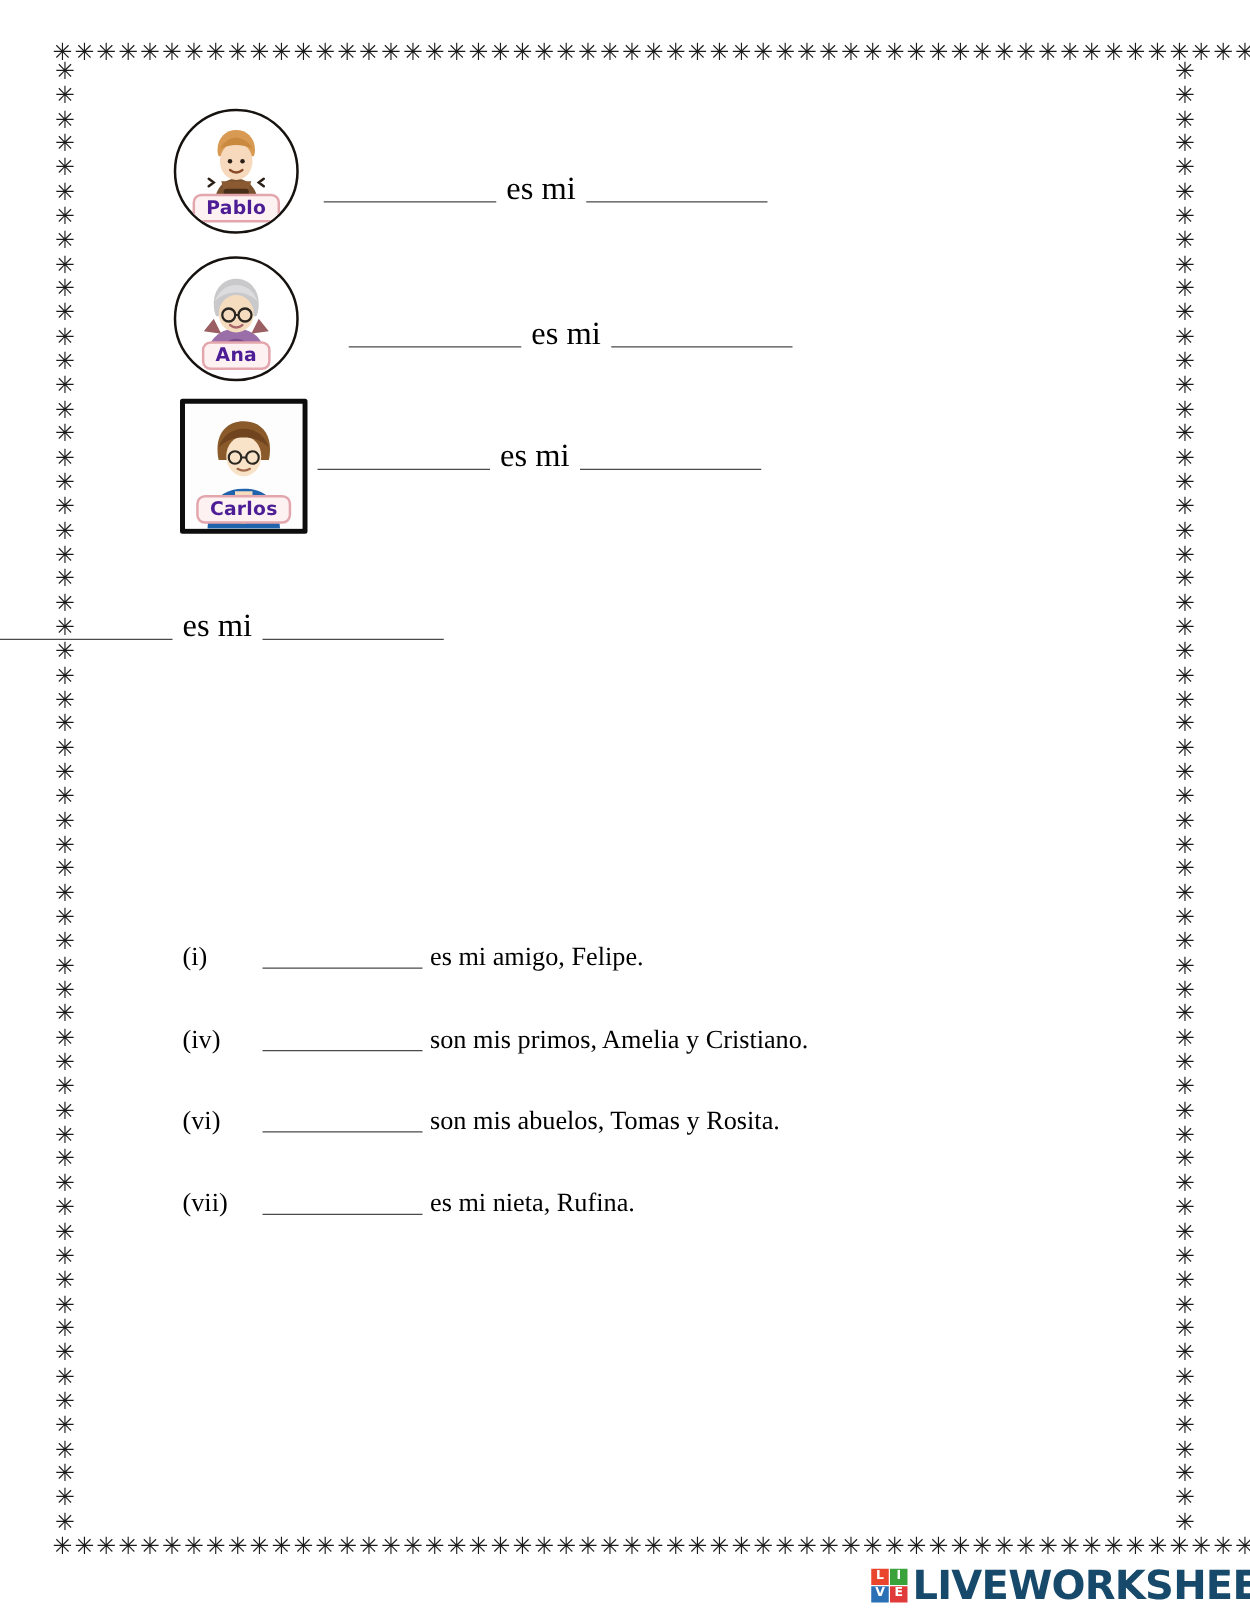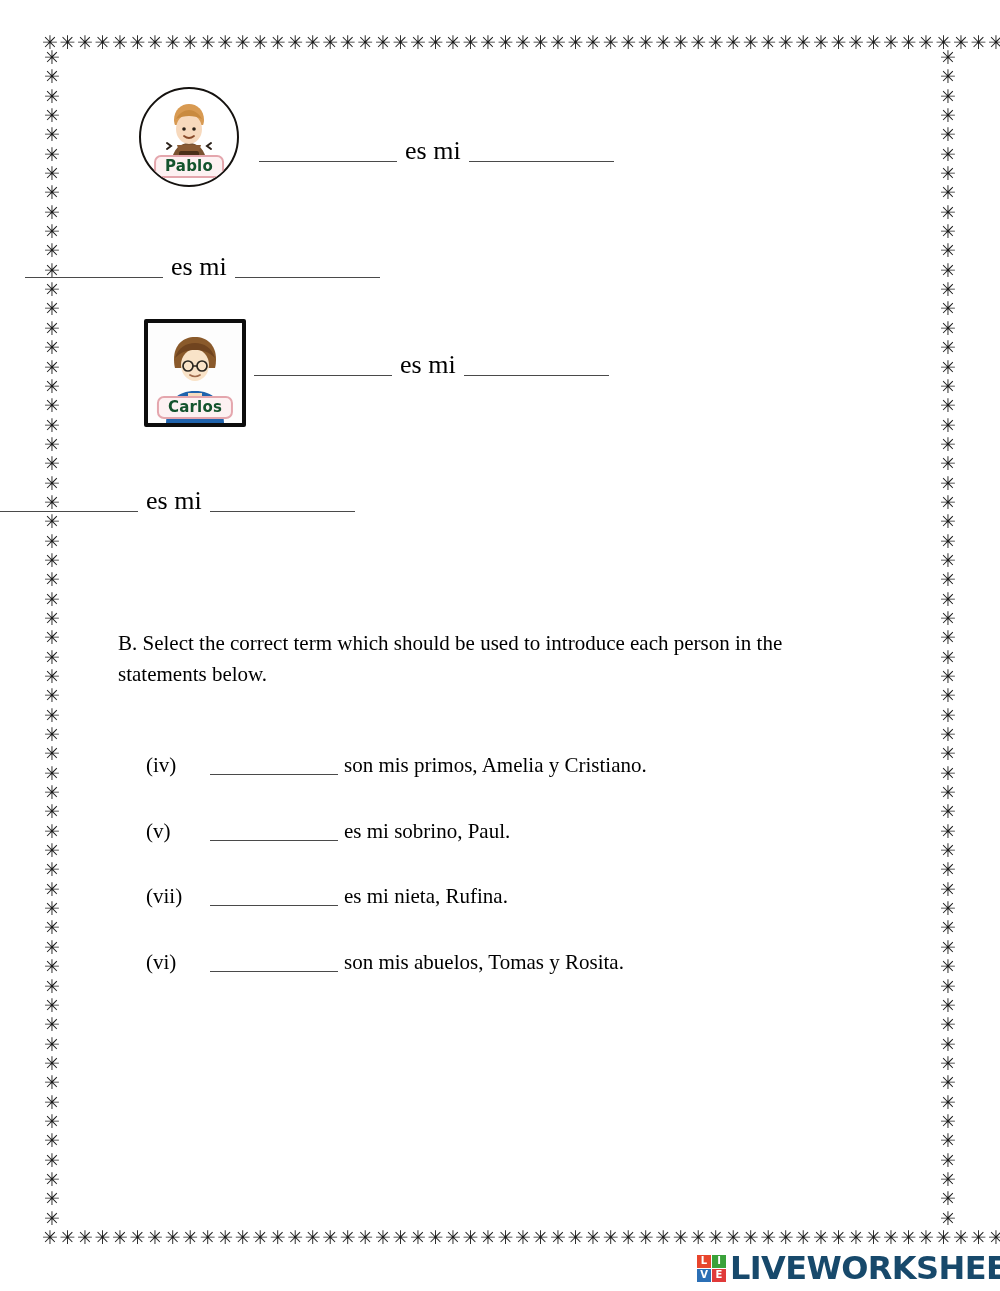--- a/index.html
+++ b/index.html
@@ -93,21 +93,21 @@
     bottom: 7px;
     background: #fdf1f2;
     border: 2px solid #e4a6ad;
     border-radius: 7px;
     padding: 0px 9px 1px 9px;
     font-family: "DejaVu Sans", sans-serif;
     font-weight: 700;
     font-size: 15px;
     line-height: 18px;
     letter-spacing: 0.2px;
-    color: #14532d;
+    color: #4c1d95;
     white-space: nowrap;
   }
   .avatar.square .av-name { bottom: 4px; font-size: 15px; }
 
   
   .fill-line {
     display: inline-block;
     border-bottom: 1.6px solid #4a4a4a;
     height: 15px;
     vertical-align: -3px;
@@ -220,20 +220,38 @@
           </svg>
           <span class="av-name">Pablo</span>
         </div>
       </div>
       <div class="row-text rt-1">
         <span class="fill-line blank-a-1"></span><span class="es-mi">es mi</span><span class="fill-line blank-a-2"></span>
       </div>
     </div>
 
     <div class="avatar-row">
+      <div class="avatar-slot">
+        <div class="avatar circle">
+          <svg class="av-art" viewBox="0 0 96 96">
+            <circle cx="48" cy="48" r="46" fill="#ffffff"></circle>
+            <path d="M24 78c2-14 11-22 24-22s22 8 24 22z" fill="#9a6ea8"></path>
+            <path d="M22 58l8-10 6 12zM74 58l-8-10-6 12z" fill="#9b5f63"></path>
+            <path d="M30 36c0-12 8-20 18-20s18 8 18 20c0 7-2 10-2 10H32s-2-3-2-10z" fill="#c9c9cb"></path>
+            <ellipse cx="48" cy="44" rx="14" ry="15" fill="#f6dcbf"></ellipse>
+            <path d="M31 34c3-9 10-13 17-13s14 4 17 13c-5-5-11-7-17-7s-12 2-17 7z" fill="#dcdcde"></path>
+            <circle cx="42" cy="45" r="5.2" fill="none" stroke="#2a2620" stroke-width="1.8"></circle>
+            <circle cx="55" cy="45" r="5.2" fill="none" stroke="#2a2620" stroke-width="1.8"></circle>
+            <path d="M47.2 45h2.6" stroke="#2a2620" stroke-width="1.6"></path>
+            <path d="M43 53q5 4 10 0" stroke="#a9676a" stroke-width="1.8" fill="none" stroke-linecap="round"></path>
+            <ellipse cx="48" cy="70" rx="9" ry="6" fill="#7d4e8c"></ellipse>
+          </svg>
+          <span class="av-name">Ana</span>
+        </div>
+      </div>
       <div class="row-text rt-2">
         <span class="fill-line blank-a-1"></span><span class="es-mi">es mi</span><span class="fill-line blank-a-2"></span>
       </div>
     </div>
 
     <div class="avatar-row">
       <div class="avatar-slot">
         <div class="avatar square">
           <svg class="av-art" viewBox="0 0 94 100">
             <rect x="0" y="0" width="94" height="100" fill="#fdfdfd"></rect>
@@ -257,41 +275,40 @@
     </div>
 
     <div class="avatar-row">
       <div class="row-text rt-4">
         <span class="fill-line blank-a-1"></span><span class="es-mi">es mi</span><span class="fill-line blank-a-2"></span>
       </div>
     </div>
 
   </div>
 
-  <div class="section-b-instructions">B. Select the correct term which should be used to introduce each person in the statements below.</div>
 
   <div class="b-list">
 
+    <div class="b-item">
+      <span class="b-num">(i)</span><span class="fill-line blank-b"></span><span class="b-text">es mi amigo, Felipe.</span>
+    </div>
 
 
 
     <div class="b-item">
       <span class="b-num">(iv)</span><span class="fill-line blank-b"></span><span class="b-text">son mis primos, Amelia y Cristiano.</span>
     </div>
 
+
     <div class="b-item">
-      <span class="b-num">(v)</span><span class="fill-line blank-b"></span><span class="b-text">es mi sobrino, Paul.</span>
+      <span class="b-num">(vi)</span><span class="fill-line blank-b"></span><span class="b-text">son mis abuelos, Tomas y Rosita.</span>
     </div>
 
     <div class="b-item">
       <span class="b-num">(vii)</span><span class="fill-line blank-b"></span><span class="b-text">es mi nieta, Rufina.</span>
-    </div>
-
-    <div class="b-item">
-      <span class="b-num">(vi)</span><span class="fill-line blank-b"></span><span class="b-text">son mis abuelos, Tomas y Rosita.</span>
     </div>
 
   </div>
 
   <div class="lw-logo">
     <div class="lw-mark">
       <div class="lw-cell" style="background: rgb(232, 69, 44);">L</div>
       <div class="lw-cell" style="background: rgb(58, 162, 58);">I</div>
       <div class="lw-cell" style="background: rgb(43, 111, 181);">V</div>
       <div class="lw-cell" style="background: rgb(224, 58, 58);">E</div>

